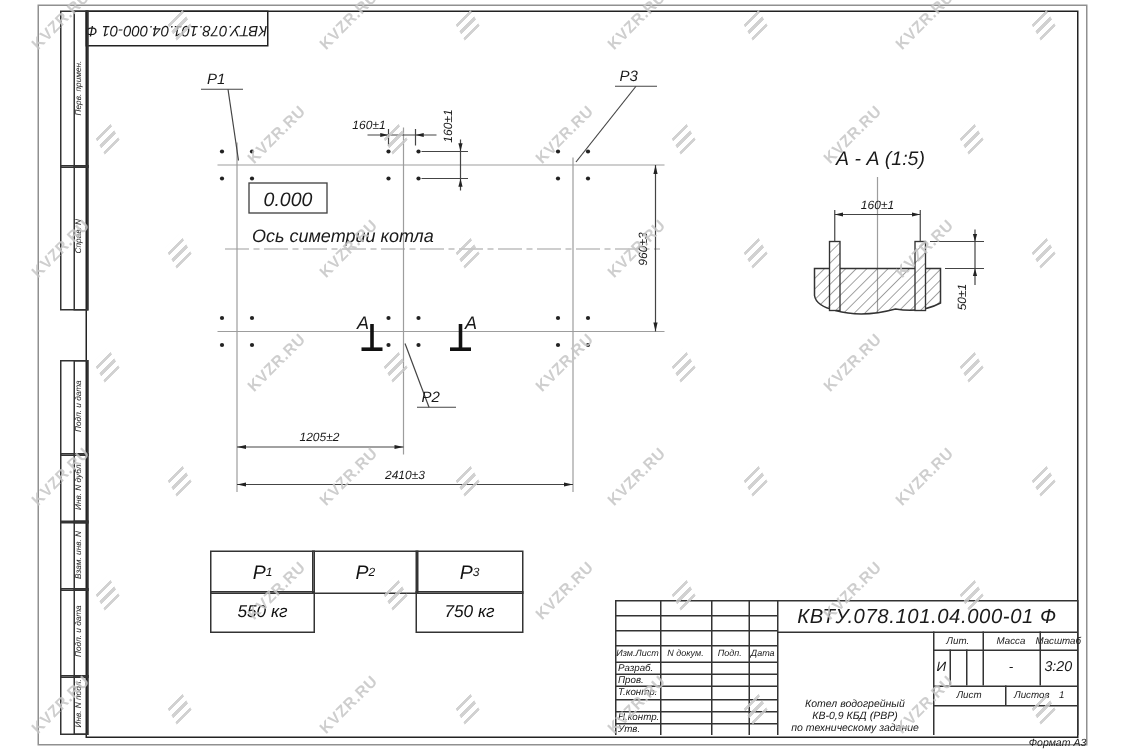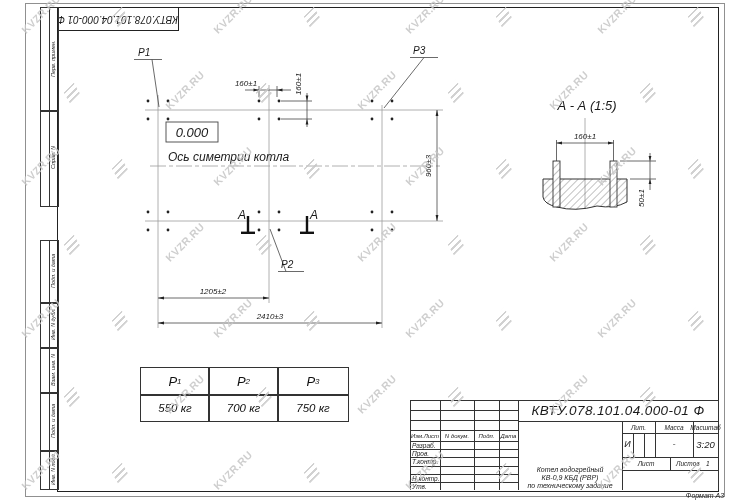--- a/index.html
+++ b/index.html
@@ -185,21 +185,20 @@
     <text x="644" y="198" font-size="8" text-anchor="middle" transform="rotate(-90 644 198)">50±1</text>
   </svg>
 
   <div id="notes">
     </div>
 
   <div id="loads" style="position:absolute;inset:0;z-index:3">
       <div class="tcell" style="left: 140px; top: 367px; width: 68px; height: 27px; font-size: 13px;">P<sub style="font-size: 8px;">1</sub></div>
       <div class="tcell" style="left: 140px; top: 394px; width: 68px; height: 26px; font-size: 11.5px;">550 кг</div>
       <div class="tcell" style="left: 208px; top: 367px; width: 69px; height: 27px; font-size: 13px;">P<sub style="font-size: 8px;">2</sub></div>
-      <div class="tcell" style="left: 208px; top: 394px; width: 69px; height: 26px; font-size: 11.5px;">700 кг</div>
       <div class="tcell" style="left: 277px; top: 367px; width: 70px; height: 27px; font-size: 13px;">P<sub style="font-size: 8px;">3</sub></div>
       <div class="tcell" style="left: 277px; top: 394px; width: 70px; height: 26px; font-size: 11.5px;">750 кг</div>
     </div>
 
   <div style="position:absolute;inset:0;z-index:4">
     <div id="tb-lines">
         <div class="hl" style="left: 410px; top: 400px; width: 308px;"></div>
         <div class="hl" style="left: 518px; top: 421px; width: 200px;"></div>
         <div class="hl" style="left: 622px; top: 433px; width: 96px;"></div>
         <div class="hl" style="left: 622px; top: 457px; width: 96px;"></div>

